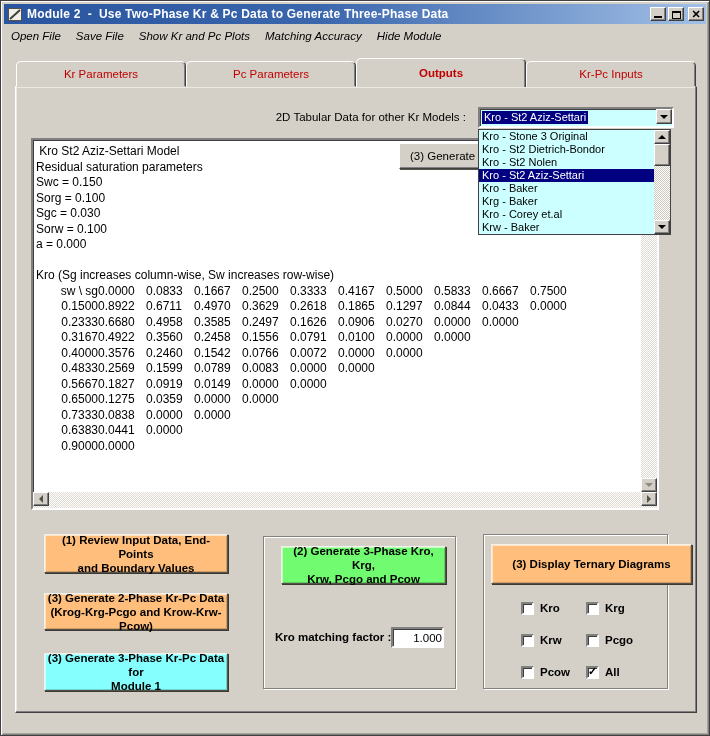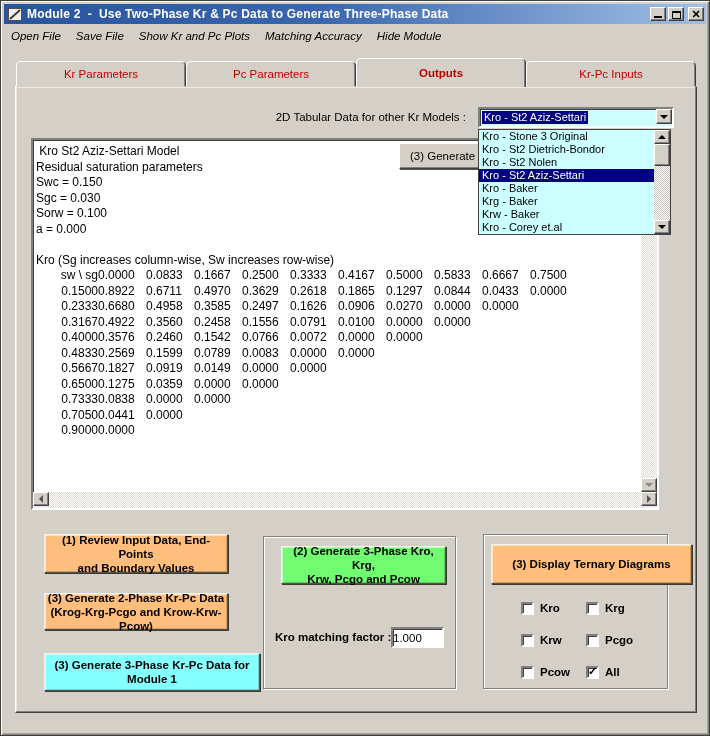--- a/index.html
+++ b/index.html
@@ -90,30 +90,30 @@
   
   .big-btn{position:absolute;border:1px solid;border-color:#f4f1ea #55524a #55524a #f4f1ea;
            box-shadow:1px 1px 0 #3c3832, inset 1px 1px 0 rgba(255,255,255,.55), inset -1px -1px 0 rgba(0,0,0,.18);
            font-size:11.5px;font-weight:bold;color:#000;display:flex;align-items:center;justify-content:center;
            text-align:center;white-space:pre-line;line-height:14px;cursor:default;padding:2px;}
   .orange{background:var(--orange);}
   .greenbg{background:var(--green);}
   .cyanbg{background:var(--cyanBtn);}
   .btn-review{left:43px;top:533px;width:184px;height:39px;}
   .btn-gen2{left:43px;top:592px;width:184px;height:37px;}
-  .btn-gen3m1{left:43px;top:652px;width:216px;height:38px;}
+  .btn-gen3m1{left:43px;top:652px;width:184px;height:38px;}
   .grpbox{position:absolute;border:1px solid #84827a;box-shadow:1px 1px 0 #fff, inset 1px 1px 0 #fff;}
   .grp-mid{left:262px;top:535px;width:193px;height:153px;}
   .grp-right{left:482px;top:533px;width:185px;height:155px;}
   .btn-gen3{left:280px;top:545px;width:165px;height:38px;}
   .btn-ternary{left:490px;top:543px;width:201px;height:40px;}
   .match-label{position:absolute;left:274px;top:630px;font-size:11.5px;font-weight:bold;color:#000;}
   .match-field{position:absolute;left:390px;top:626px;width:53px;height:21px;background:#fff;
                border:2px solid;border-color:#808080 #fff #fff #808080;box-shadow:inset 1px 1px 0 #404040;
-               font-size:11.5px;color:#000;text-align:left;padding:0;outline:none;}
+               font-size:11.5px;color:#000;text-align:right;padding:0;outline:none;}
   .cb-grid{position:absolute;left:520px;top:601px;width:140px;display:grid;
            grid-template-columns:65px 65px;grid-auto-rows:32px;}
   .cb-item{display:flex;align-items:flex-start;gap:6px;cursor:default;}
   .cb-box{width:13px;height:13px;background:#fff;flex:0 0 auto;position:relative;
           border:2px solid;border-color:#808080 #fff #fff #808080;box-shadow:inset 1px 1px 0 #404040;}
   .cb-mark{display:none;position:absolute;left:0px;top:-3px;font-size:11px;font-weight:bold;color:#000;}
   .cb-item.on .cb-mark{display:block;}
   .cb-label{font-size:11.5px;font-weight:bold;color:#000;line-height:13px;}
 </style>
 </head>
@@ -161,20 +161,21 @@
 
   <div class="gen-btn">(3) Generate</div>
 
   <div class="ta">
     <div class="ta-content">
       <div>
 
       <div class="ta-line"> Kro St2 Aziz-Settari Model</div>
           <div class="ta-line">Residual saturation parameters</div>
           <div class="ta-line">Swc = 0.150</div>
+          <div class="ta-line">Sorg = 0.100</div>
           <div class="ta-line">Sgc = 0.030</div>
           <div class="ta-line">Sorw = 0.100</div>
           <div class="ta-line">a = 0.000</div>
           <div class="ta-line"></div>
         </div>
       <div class="ta-line">Kro (Sg increases column-wise, Sw increases row-wise)</div>
       <div class="ta-row">
         <span class="c0">sw \ sg</span>
         <span style="display:flex">
 
@@ -294,21 +295,21 @@
             <span class="c0">0.7333</span>
             <span style="display:flex">
 
             <span class="cv">0.0838</span>
               <span class="cv">0.0000</span>
               <span class="cv">0.0000</span>
             </span>
           </div>
 
           <div class="ta-row">
-            <span class="c0">0.7050</span>
+            <span class="c0">0.6383</span>
             <span style="display:flex">
 
             <span class="cv">0.0441</span>
               <span class="cv">0.0000</span>
             </span>
           </div>
 
           <div class="ta-row">
             <span class="c0">0.9000</span>
             <span style="display:flex">
@@ -345,22 +346,22 @@
 
   <div class="ddlist">
     <div>
 
     <div class="dd-item">Kro - Stone 3 Original</div>
         <div class="dd-item">Kro - St2 Dietrich-Bondor</div>
         <div class="dd-item">Kro - St2 Nolen</div>
         <div class="dd-item sel">Kro - St2 Aziz-Settari</div>
         <div class="dd-item">Kro - Baker</div>
         <div class="dd-item">Krg - Baker</div>
+        <div class="dd-item">Kro - Corey et.al</div>
         <div class="dd-item">Krw - Baker</div>
-        <div class="dd-item">Kro - Corey et.al</div>
       </div>
     <div class="dd-sb">
       <span class="sb-btn" style="top:0">
           <span class="arr-up"></span>
         </span>
       <span class="dd-thumb"></span>
       <span class="sb-btn" style="bottom:0">
           <span class="arr-down"></span>
         </span>
     </div>

